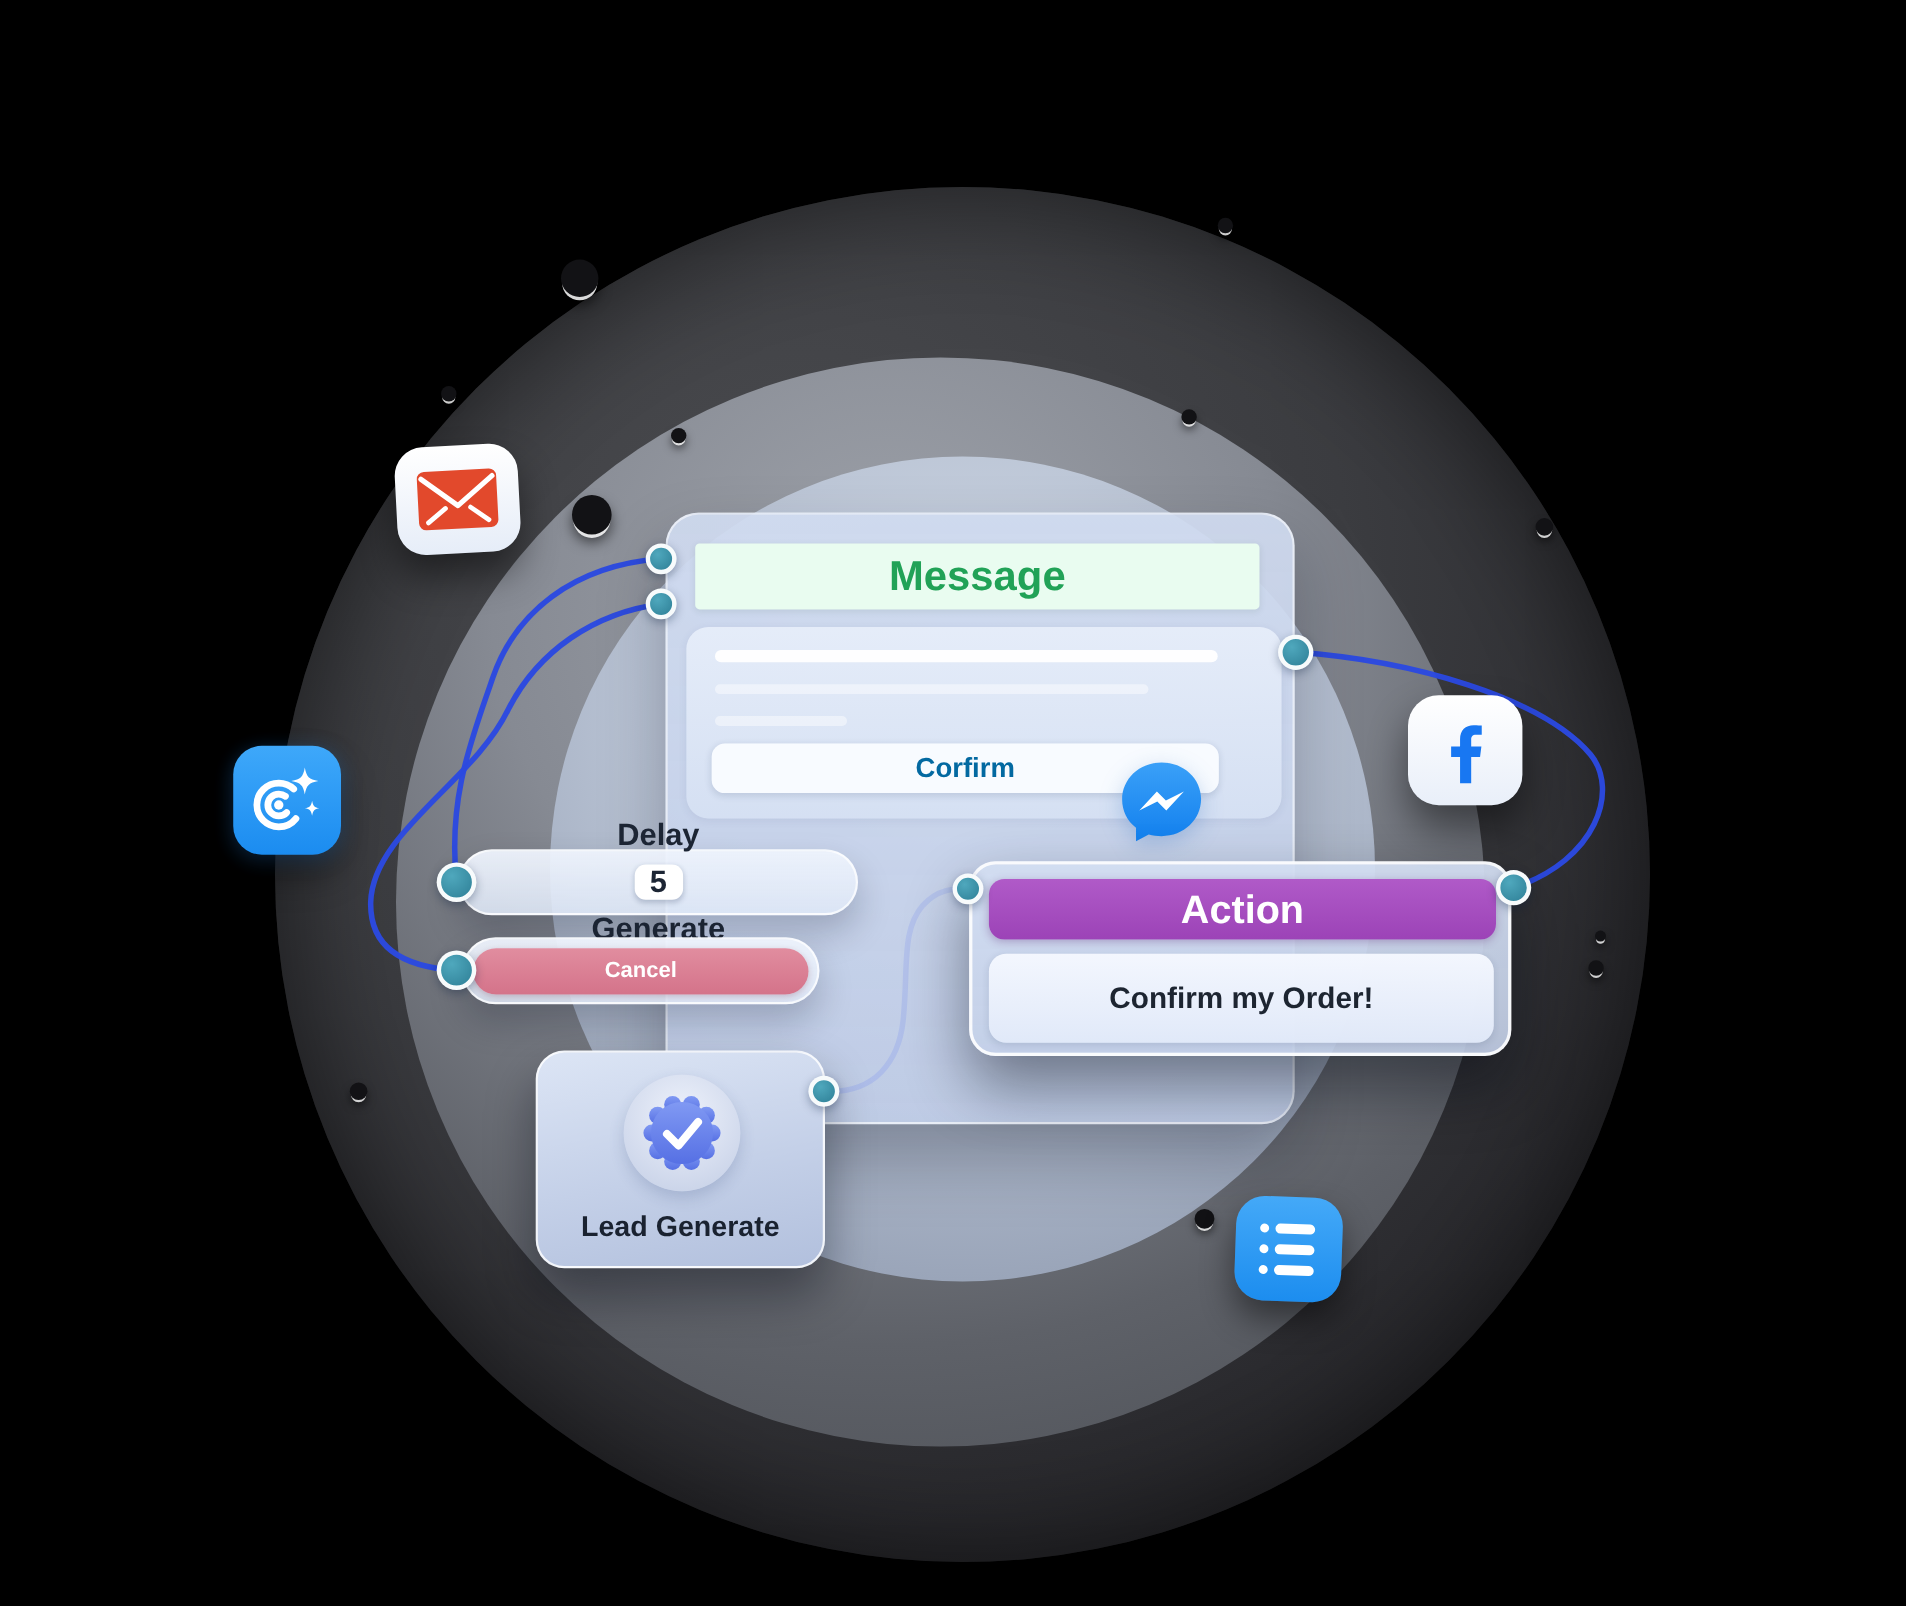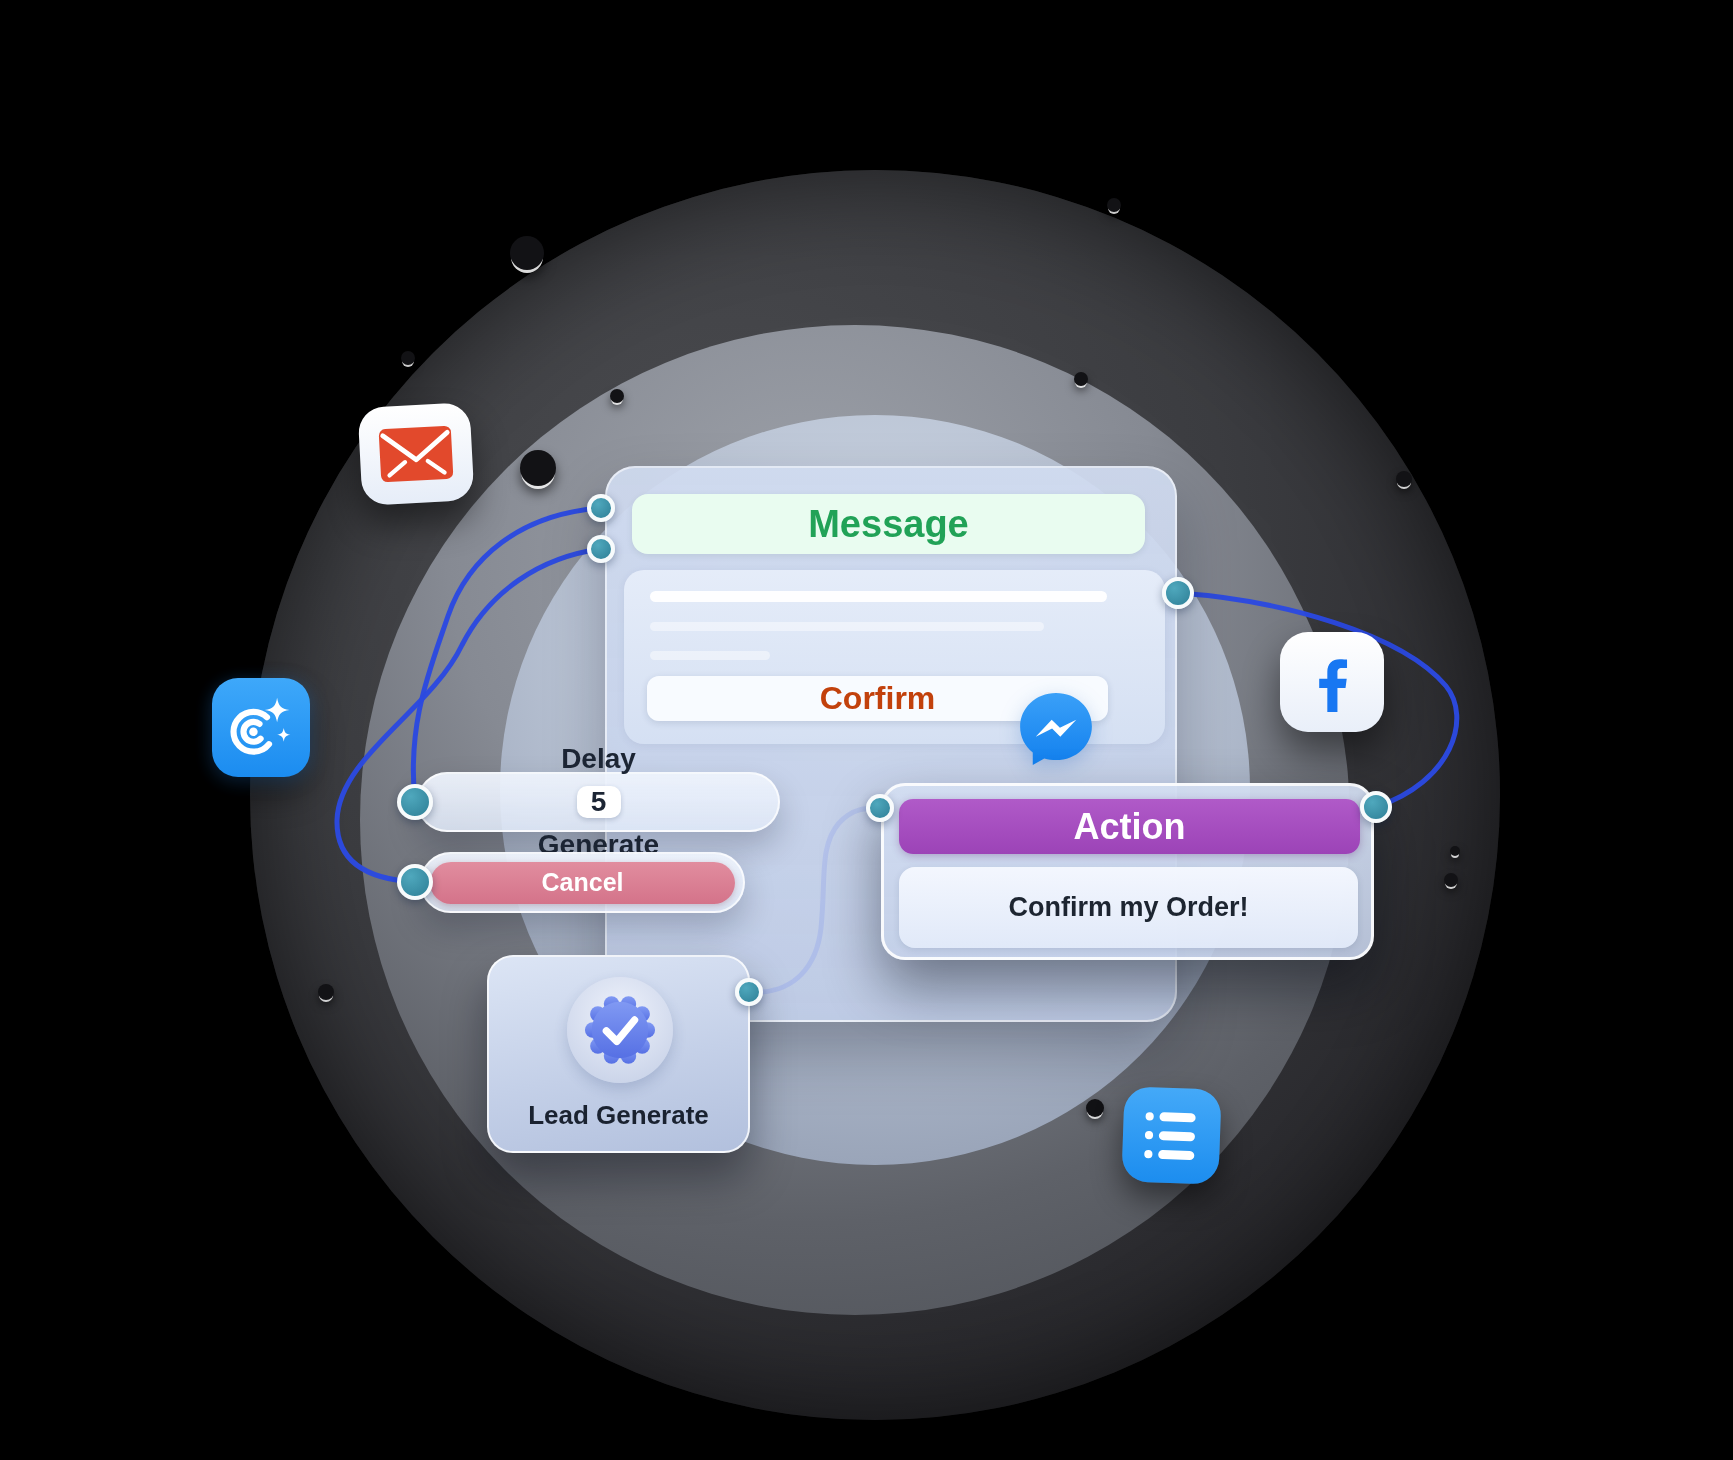--- a/index.html
+++ b/index.html
@@ -29,55 +29,55 @@
   .wire{fill:none;stroke:var(--wire-blue,#2b49e0);stroke-width:5;stroke-linecap:round;opacity:0.97;}
 
   .card{position:absolute;box-sizing:border-box;}
   .message-card{
     left:605px;top:466px;width:572px;height:556px;border-radius:30px;
     background:linear-gradient(180deg, rgba(208,219,240,0.92), rgba(193,206,233,0.86));
     border:2px solid rgba(255,255,255,0.55);
     box-shadow:0 30px 60px rgba(10,15,30,0.28);
   }
   .message-header{
-    position:absolute;left:25px;top:26px;width:513px;height:60px;border-radius:16px;
+    position:absolute;left:25px;top:26px;width:513px;height:60px;border-radius:4px;
     background:var(--message-header-bg,#e9fcf0);
     display:flex;align-items:center;justify-content:center;
     box-shadow:0 2px 6px rgba(40,80,60,0.10);
   }
   .message-title{color:var(--message-title-green,#21a257);font-size:38px;font-weight:bold;}
   .message-body{
     position:absolute;left:17px;top:102px;width:541px;height:174px;border-radius:20px;
     background:linear-gradient(180deg, rgba(231,238,250,0.92), rgba(215,226,244,0.85));
     box-shadow:0 2px 8px rgba(50,70,110,0.08);
   }
   .skel{position:absolute;border-radius:6px;background:#fff;}
   .confirm-btn{
     position:absolute;left:23px;top:106px;width:461px;height:45px;border-radius:12px;
     background:rgba(250,252,255,0.95);
     display:flex;align-items:center;justify-content:center;
     box-shadow:0 2px 7px rgba(31,51,86,0.14);
-    color:#c2410c;font-size:32px;font-weight:bold;cursor:pointer;
+    color:#0369a1;font-size:25px;font-weight:bold;cursor:pointer;
   }
   .messenger{position:absolute;left:393px;top:119px;width:78px;height:80px;filter:drop-shadow(0 6px 10px rgba(20,90,180,0.25));}
 
   .pill{position:absolute;box-sizing:border-box;display:flex;align-items:center;justify-content:center;
     border:2px solid rgba(255,255,255,0.72);
     background:linear-gradient(180deg, rgba(238,243,252,0.95), rgba(222,231,246,0.88));
     box-shadow:0 16px 32px rgba(10,15,30,0.22);flex-direction:column;}
   .delay-pill{left:417px;top:772px;width:363px;height:60px;border-radius:31px;gap:11px;
     color:var(--node-text-dark,#1c2534);font-size:28px;font-weight:bold;}
   .delay-value{width:44px;height:44px;border-radius:10px;background:#fff;
     display:flex;align-items:center;justify-content:center;
     box-shadow:0 2px 5px rgba(31,51,86,0.22);font-size:28px;font-weight:bold;}
   .cancel-pill{left:420px;top:852px;width:325px;height:61px;border-radius:31px;}
   .cancel-inner{width:305px;height:42px;border-radius:21px;
     background:linear-gradient(180deg,#e18d9f,var(--cancel-pink,#d4738a));
     display:flex;align-items:center;justify-content:center;
-    color:#fff;font-size:25px;font-weight:bold;cursor:pointer;
+    color:#fff;font-size:20px;font-weight:bold;cursor:pointer;
     box-shadow:0 2px 6px rgba(120,40,60,0.25);}
 
   .action-card{
     left:881px;top:783px;width:493px;height:177px;border-radius:24px;
     background:linear-gradient(180deg, rgba(210,221,241,0.94), rgba(196,208,232,0.90));
     border:3px solid rgba(255,255,255,0.88);
     box-shadow:0 28px 56px rgba(5,8,18,0.45);
   }
   .action-header{
     position:absolute;left:15px;top:13px;width:461px;height:55px;border-radius:14px;

